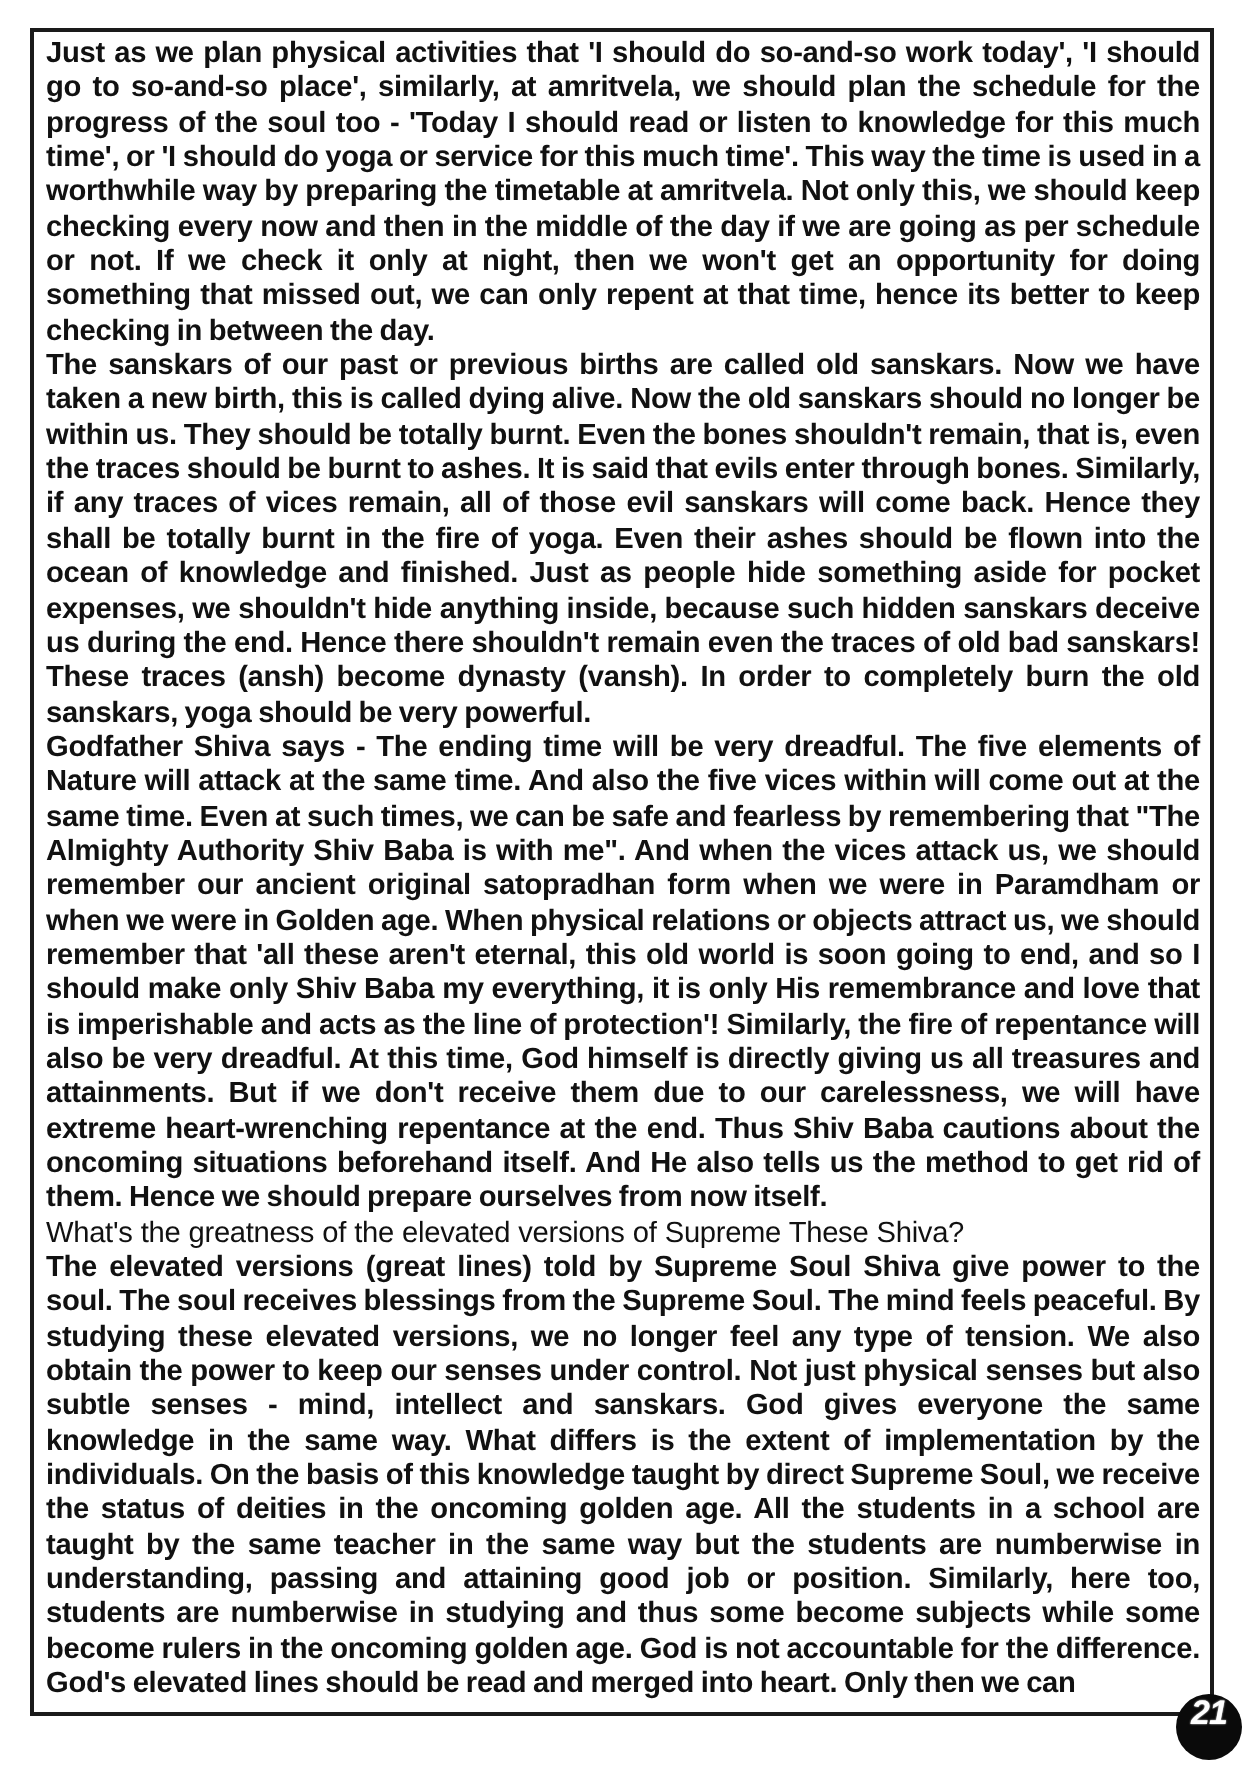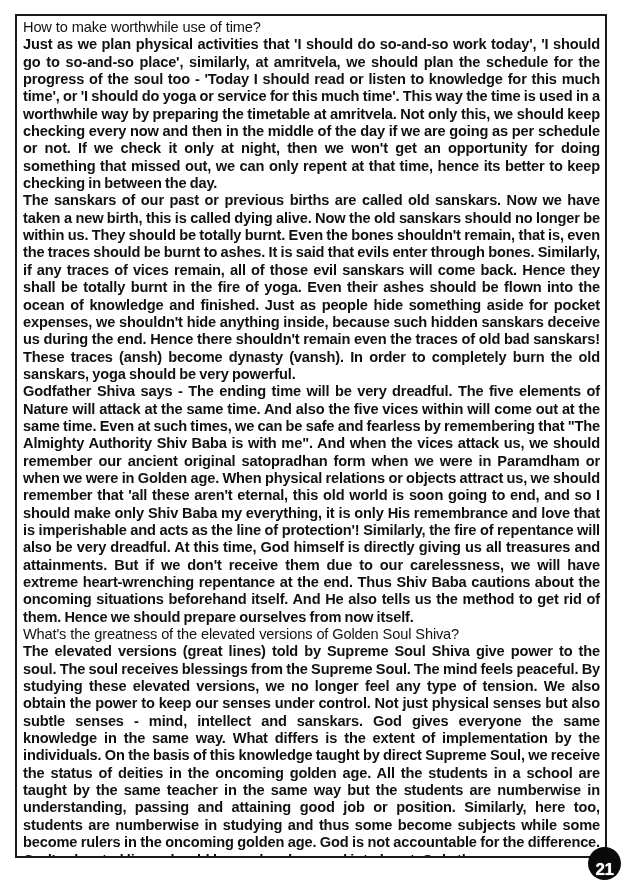--- a/index.html
+++ b/index.html
@@ -49,53 +49,53 @@
   }
   .page-badge {
     position: absolute;
     left: 588px;
     top: 847px;
     width: 33px;
     height: 33px;
     background: #0a0a0a;
     border-radius: 50%;
     display: flex;
-    align-items: flex-end;
+    align-items: flex-start;
     justify-content: center;
     z-index: 5;
+    font-style: italic;
   }
   .page-badge span {
     color: #ffffff;
     font-size: 17px;
     font-weight: bold;
     font-family: "Liberation Sans", sans-serif;
     letter-spacing: -0.5px;
     text-shadow: 0 0 1px #ffffff;
   }
 </style>
 </head>
 <body>
 
 <div class="page-frame">
 
   <div class="qa-section">
-    <div class="question">How to make worthwhile use of time?</div>
     <div class="answer">Just as we plan physical activities that 'I should do so-and-so work today', 'I should go to so-and-so place', similarly, at amritvela, we should plan the schedule for the progress of the soul too - 'Today I should read or listen to knowledge for this much time', or 'I should do yoga or service for this much time'. This way the time is used in a worthwhile way by preparing the timetable at amritvela. Not only this, we should keep checking every now and then in the middle of the day if we are going as per schedule or not. If we check it only at night, then we won't get an opportunity for doing something that missed out, we can only repent at that time, hence its better to keep checking in between the day.</div>
   </div>
 
   <div class="qa-section">
     <div class="answer">The sanskars of our past or previous births are called old sanskars. Now we have taken a new birth, this is called dying alive. Now the old sanskars should no longer be within us. They should be totally burnt. Even the bones shouldn't remain, that is, even the traces should be burnt to ashes. It is said that evils enter through bones. Similarly, if any traces of vices remain, all of those evil sanskars will come back. Hence they shall be totally burnt in the fire of yoga. Even their ashes should be flown into the ocean of knowledge and finished. Just as people hide something aside for pocket expenses, we shouldn't hide anything inside, because such hidden sanskars deceive us during the end. Hence there shouldn't remain even the traces of old bad sanskars! These traces (ansh) become dynasty (vansh). In order to completely burn the old sanskars, yoga should be very powerful.</div>
   </div>
 
   <div class="qa-section">
     <div class="answer">Godfather Shiva says - The ending time will be very dreadful. The five elements of Nature will attack at the same time. And also the five vices within will come out at the same time. Even at such times, we can be safe and fearless by remembering that "The Almighty Authority Shiv Baba is with me". And when the vices attack us, we should remember our ancient original satopradhan form when we were in Paramdham or when we were in Golden age. When physical relations or objects attract us, we should remember that 'all these aren't eternal, this old world is soon going to end, and so I should make only Shiv Baba my everything, it is only His remembrance and love that is imperishable and acts as the line of protection'! Similarly, the fire of repentance will also be very dreadful. At this time, God himself is directly giving us all treasures and attainments. But if we don't receive them due to our carelessness, we will have extreme heart-wrenching repentance at the end. Thus Shiv Baba cautions about the oncoming situations beforehand itself. And He also tells us the method to get rid of them. Hence we should prepare ourselves from now itself.</div>
   </div>
 
   <div class="qa-section">
-    <div class="question">What's the greatness of the elevated versions of Golden Soul Shiva?</div>
+    <div class="question">What's the greatness of the elevated versions of Supreme These Shiva?</div>
     <div class="answer">The elevated versions (great lines) told by Supreme Soul Shiva give power to the soul. The soul receives blessings from the Supreme Soul. The mind feels peaceful. By studying these elevated versions, we no longer feel any type of tension. We also obtain the power to keep our senses under control. Not just physical senses but also subtle senses - mind, intellect and sanskars. God gives everyone the same knowledge in the same way. What differs is the extent of implementation by the individuals. On the basis of this knowledge taught by direct Supreme Soul, we receive the status of deities in the oncoming golden age. All the students in a school are taught by the same teacher in the same way but the students are numberwise in understanding, passing and attaining good job or position. Similarly, here too, students are numberwise in studying and thus some become subjects while some become rulers in the oncoming golden age. God is not accountable for the difference. God's elevated lines should be read and merged into heart. Only then we can</div>
   </div>
 
 </div>
 
 <div class="page-badge">
   <span>21</span>
 </div>
 
 </body></html>

